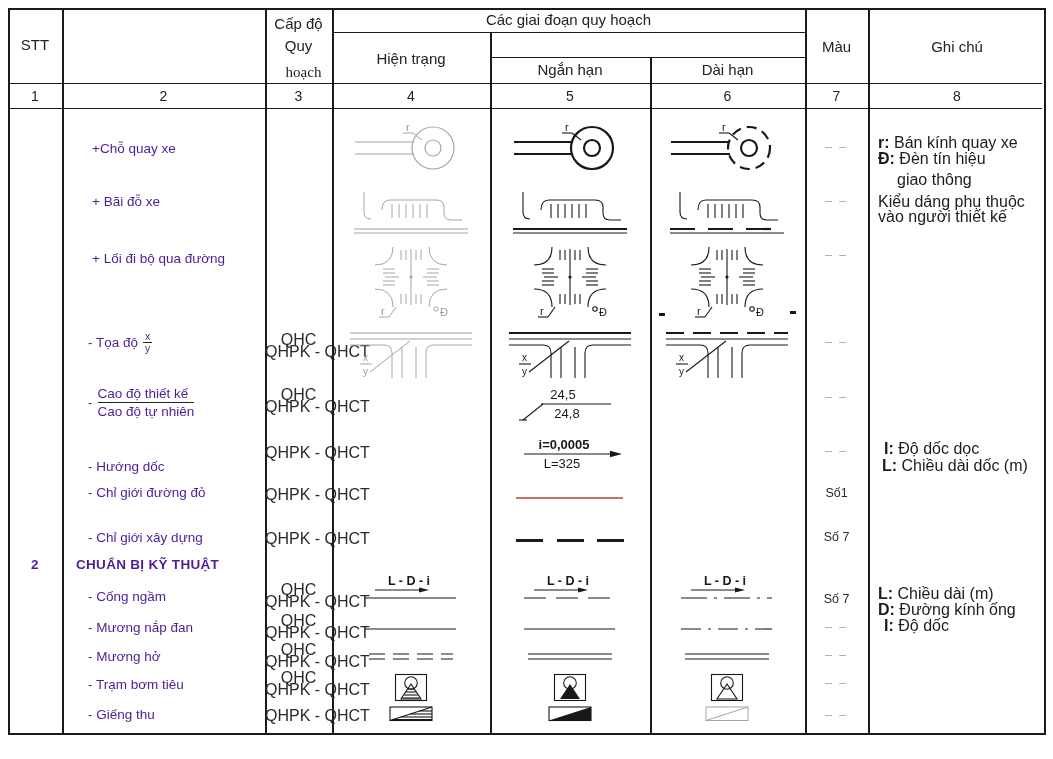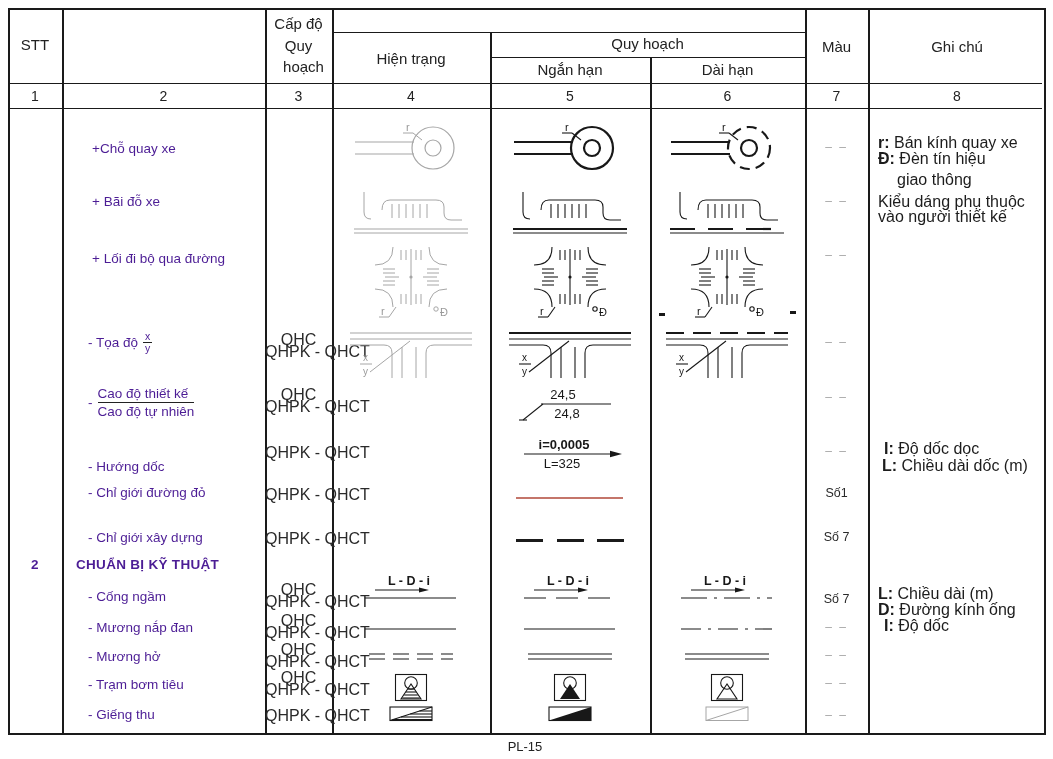--- a/index.html
+++ b/index.html
@@ -62,23 +62,23 @@
   <div class="abs vline" style="left:805px;top:8px;height:727px;"></div>
   <div class="abs vline" style="left:868px;top:8px;height:727px;"></div>
   <div class="abs hline" style="left:332px;top:32px;width:473px;"></div>
   <div class="abs hline" style="left:490px;top:57px;width:315px;"></div>
   <div class="abs hline" style="left:8px;top:83px;width:1034px;"></div>
   <div class="abs hline" style="left:8px;top:108px;width:1034px;"></div>
 
   <div class="abs hd ctr" style="left:8px;top:36px;width:54px;">STT</div>
   <div class="abs hd ctr" style="left:265px;top:15px;width:67px;">Cấp độ</div>
   <div class="abs hd ctr" style="left:265px;top:37px;width:67px;">Quy</div>
-  <div class="abs hd ctr" style="left:265px;top:58px;width:77px;">hoạch</div>
+  <div class="abs hd ctr" style="left:265px;top:64px;width:77px;font-family:Liberation Serif, serif;">hoạch</div>
+  <div class="abs hd ctr" style="left:332px;top:11px;width:473px;">Các giai đoạn quy hoạch</div>
   <div class="abs hd ctr" style="left:332px;top:50px;width:158px;">Hiện trạng</div>
-  <div class="abs hd ctr" style="left:490px;top:35px;width:315px;">Quy hoạch</div>
   <div class="abs hd ctr" style="left:490px;top:61px;width:160px;">Ngắn hạn</div>
   <div class="abs hd ctr" style="left:650px;top:61px;width:155px;">Dài hạn</div>
   <div class="abs hd ctr" style="left:805px;top:38px;width:63px;">Màu</div>
   <div class="abs hd ctr" style="left:868px;top:38px;width:178px;">Ghi chú</div>
 
   <div class="abs num ctr" style="left:8px;top:88px;width:54px;">1</div>
   <div class="abs num ctr" style="left:62px;top:88px;width:203px;">2</div>
   <div class="abs num ctr" style="left:265px;top:88px;width:67px;">3</div>
   <div class="abs num ctr" style="left:332px;top:88px;width:158px;">4</div>
   <div class="abs num ctr" style="left:490px;top:88px;width:160px;">5</div>
@@ -459,15 +459,14 @@
   <div class="abs note" style="left:878px;top:151px;"><b>Đ:</b> <span>Đèn tín hiệu</span></div>
   <div class="abs note" style="left:897px;top:172px;">giao thông</div>
   <div class="abs note" style="left:878px;top:194px;">Kiểu dáng phụ thuộc</div>
   <div class="abs note" style="left:878px;top:209px;">vào người thiết kế</div>
   <div class="abs note" style="left:884px;top:441px;"><b>I:</b> <span>Độ dốc dọc</span></div>
   <div class="abs note" style="left:882px;top:458px;"><b>L:</b> <span>Chiều dài dốc (m)</span></div>
   <div class="abs note" style="left:878px;top:586px;"><b>L:</b> <span>Chiều dài (m)</span></div>
   <div class="abs note" style="left:878px;top:602px;"><b>D:</b> <span>Đường kính ống</span></div>
   <div class="abs note" style="left:884px;top:618px;"><b>I:</b> <span>Độ dốc</span></div>
 
-  <div class="abs footer ctr" style="left:8px;top:739px;width:1034px;">PL-15</div>
 
 </div>
 
 </body></html>

